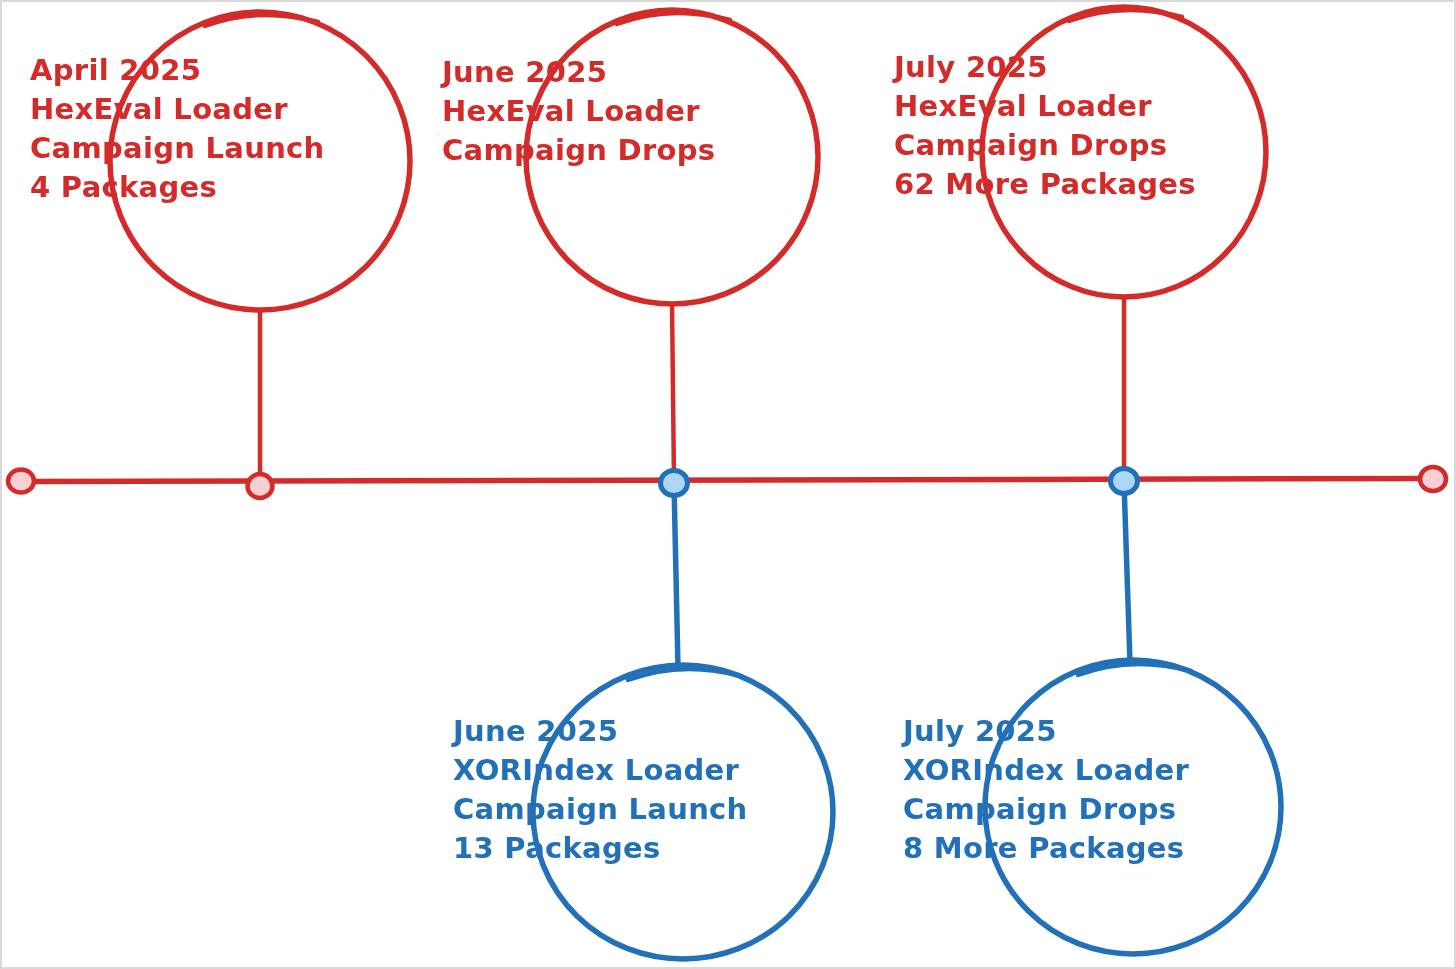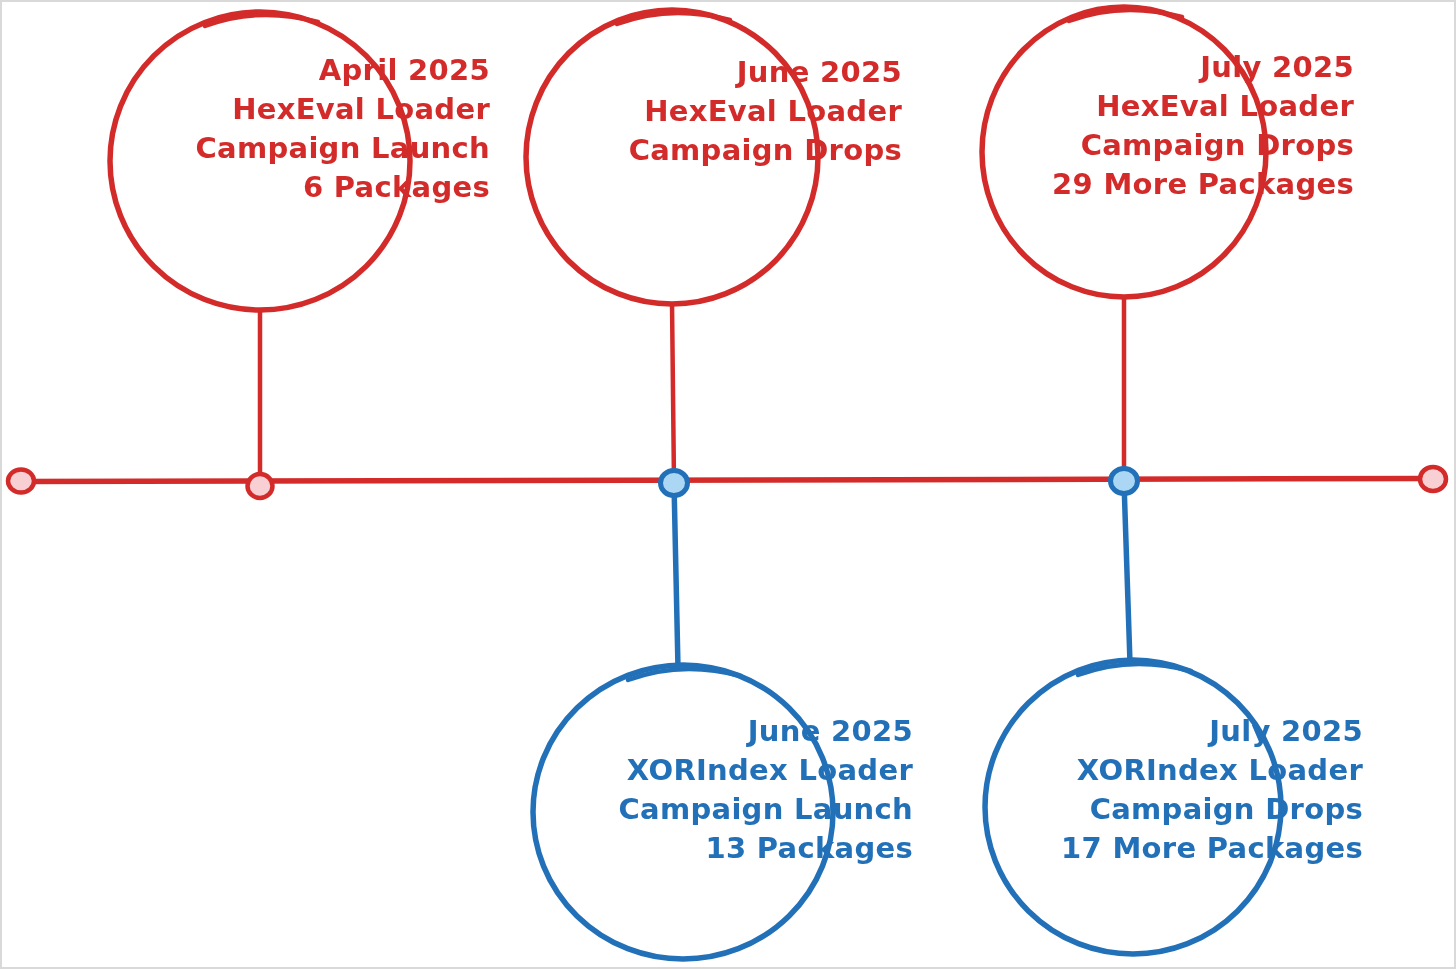--- a/index.html
+++ b/index.html
@@ -23,21 +23,21 @@
   svg.diagram{position:absolute;left:0;top:0;width:100%;height:100%;display:block;}
   .stroke-red{stroke:var(--color-red);}
   .stroke-blue{stroke:var(--color-blue);}
   .fill-white{fill:#ffffff;}
   .fill-none{fill:none;}
   .fill-pink{fill:var(--color-red_fill);}
   .fill-lightblue{fill:var(--color-blue_fill);}
   .event-text{
     position:absolute;
     width:460px;
-    text-align:right;
+    text-align:left;
     font-size:29px;
     line-height:39px;
     font-weight:bold;
     letter-spacing:.3px;
     pointer-events:none;
   }
   .event-text.red{color:var(--color-red);}
   .event-text.blue{color:var(--color-blue);}
 </style>
 </head>
@@ -75,43 +75,43 @@
     <ellipse cx="260" cy="486" rx="12.5" ry="12" class="stroke-red fill-pink" stroke-width="4.5"></ellipse>
     <ellipse cx="674" cy="483" rx="13.5" ry="12.5" class="stroke-blue fill-lightblue" stroke-width="5"></ellipse>
     <ellipse cx="1124" cy="481" rx="13.5" ry="12.5" class="stroke-blue fill-lightblue" stroke-width="5"></ellipse>
     <ellipse cx="1433" cy="479" rx="13" ry="12" class="stroke-red fill-pink" stroke-width="4.5"></ellipse>
   </svg>
 
   <div class="event-text red" style="left:30px;top:51px;">
     <div>April 2025</div>
     <div>HexEval Loader</div>
     <div>Campaign Launch</div>
-    <div>6 Packages</div>
+    <div>4 Packages</div>
   </div>
 
   <div class="event-text red" style="left:442px;top:53px;">
     <div>June 2025</div>
     <div>HexEval Loader</div>
     <div>Campaign Drops</div>
   </div>
 
   <div class="event-text red" style="left:894px;top:48px;">
     <div>July 2025</div>
     <div>HexEval Loader</div>
     <div>Campaign Drops</div>
-    <div>29 More Packages</div>
+    <div>62 More Packages</div>
   </div>
 
   <div class="event-text blue" style="left:453px;top:712px;">
     <div>June 2025</div>
     <div>XORIndex Loader</div>
     <div>Campaign Launch</div>
     <div>13 Packages</div>
   </div>
 
   <div class="event-text blue" style="left:903px;top:712px;">
     <div>July 2025</div>
     <div>XORIndex Loader</div>
     <div>Campaign Drops</div>
-    <div>17 More Packages</div>
+    <div>8 More Packages</div>
   </div>
 
 </div>
 
 </body></html>

